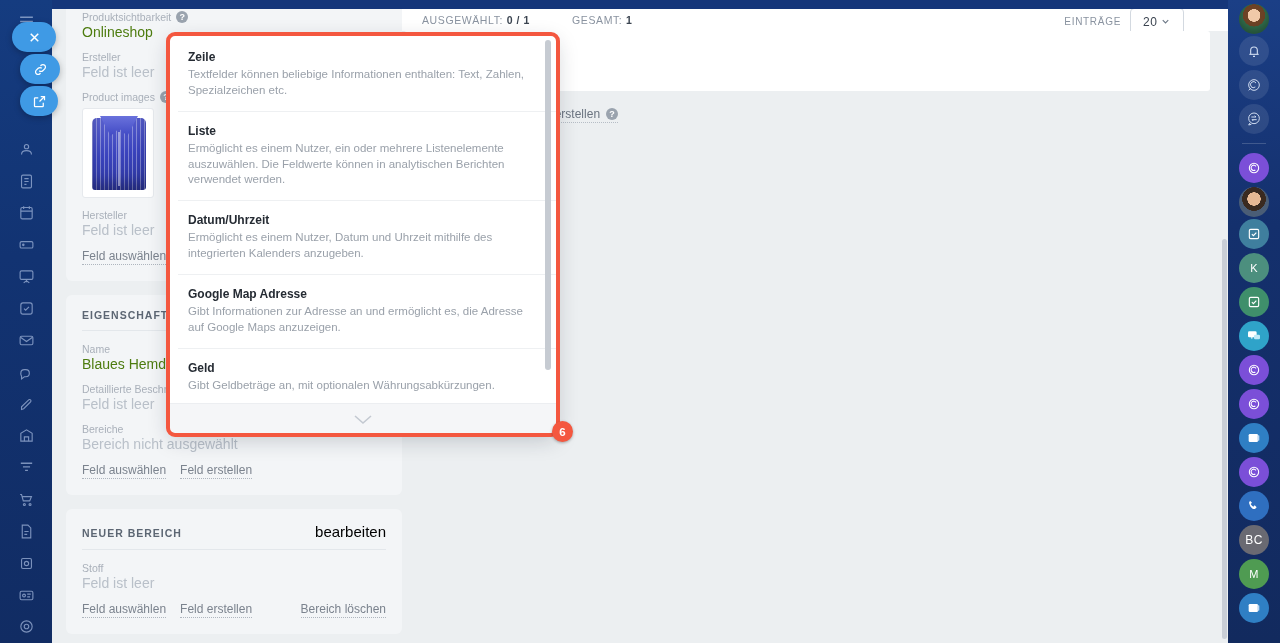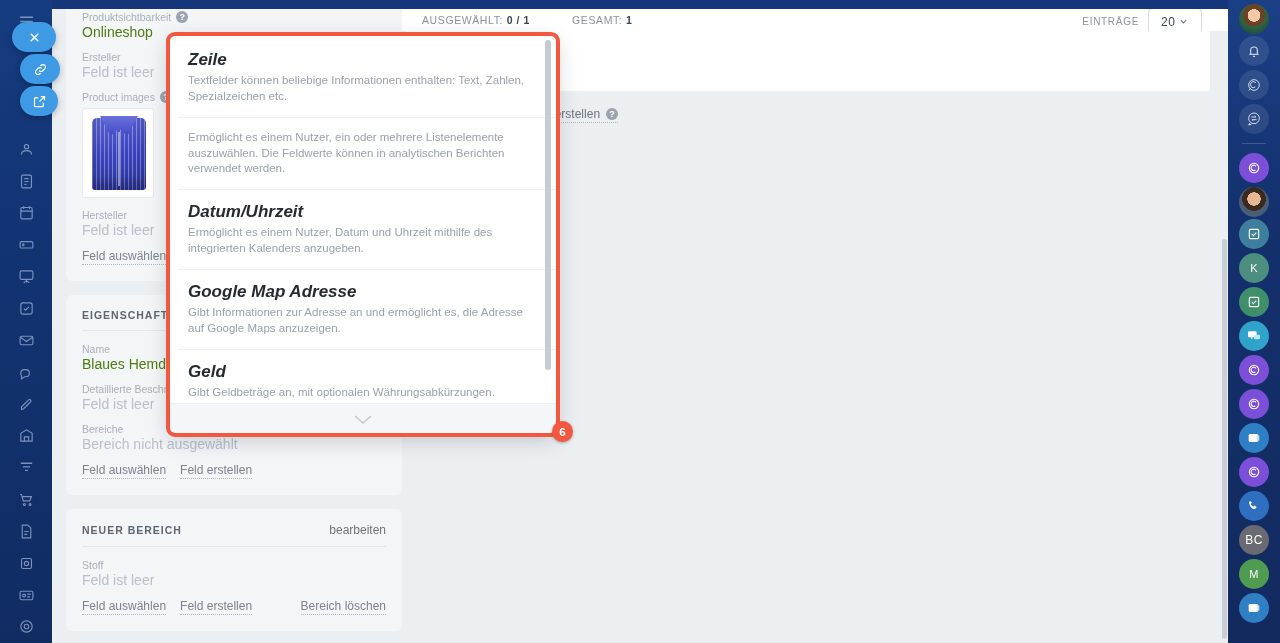--- a/index.html
+++ b/index.html
@@ -78,21 +78,21 @@
   
   .counterbar {
     position: absolute; left: 348px; top: 0px; width: 828px; height: 22px;
     background: #fff; display: flex; align-items: center; padding-left: 22px;
     font-size: 10.5px; color: #8a93a0; letter-spacing: .6px;
   }
   .counterbar .cnt { margin-right: 42px; }
   .counterbar .cnt b { color: #3b4450; font-weight: 700; }
 
   .entriesbox {
-    position: absolute; right: 26px; top: -1px; display: flex; align-items: center; gap: 9px;
+    position: absolute; right: 44px; top: -1px; display: flex; align-items: center; gap: 9px;
     font-size: 10px; color: #8a93a0; letter-spacing: .7px;
   }
   .select-pill {
     width: 54px; height: 27px; border: 1px solid #d3d9e0; border-radius: 4px;
     background: #fff; display: flex; align-items: center; justify-content: space-between;
     padding: 0 12px; font-size: 12px; color: #3b4450;
   }
   .select-pill svg { width: 11px; height: 11px; color: #6c7886; }
 
   
@@ -158,21 +158,21 @@
     font-size: 12px; color: #7b838e; border-bottom: 1px dotted #aeb5be;
     padding-bottom: 1px; display: inline-block;
   }
   .linkrow { display: flex; gap: 14px; align-items: center; margin-top: 6px; }
 
   .sect-head {
     display: flex; justify-content: space-between; align-items: baseline;
     border-bottom: 1px solid #e3e7eb; padding-bottom: 9px; margin-bottom: 12px;
   }
   .sect-title { font-size: 10.5px; font-weight: 700; color: #5c6673; letter-spacing: 1px; }
-  .sect-action { font-size: 12px; color: #737373; }
+  .sect-action { font-size: 15px; color: #000000; }
 
   
   .annot {
     position: absolute; left: 166px; top: 32px; width: 394px; height: 405px;
     border: 4px solid #f4573f; border-radius: 9px; z-index: 40; pointer-events: none;
   }
   .annot-badge {
     position: absolute; left: 552px; top: 421px; width: 21px; height: 21px;
     border-radius: 50%; background: #f4573f; color: #fff; font-size: 11.5px;
     font-weight: 700; display: flex; align-items: center; justify-content: center;
@@ -185,21 +185,21 @@
     background: #fff; border-radius: 5px; z-index: 38;
     box-shadow: 0 6px 22px rgba(20,30,50,.22); overflow: hidden;
     display: flex; flex-direction: column;
   }
   .dd-scrollarea {
     flex: 1 1 auto; position: relative; overflow: hidden;
     padding: 0 0 0 0;
   }
   .dd-item { padding: 12px 24px 12px 10px; border-bottom: 1px solid #eef0f2; }
   .dd-item:first-child { padding-top: 14px; }
-  .dd-title { font-size: 17px; font-weight: 700; color: #252b33; margin-bottom: 3px; font-style: italic; }
+  .dd-title { font-size: 12px; font-weight: 700; color: #252b33; margin-bottom: 3px; }
   .dd-desc { font-size: 11.5px; color: #9aa1aa; line-height: 1.38; }
   .dd-thumb {
     position: absolute; right: 5px; top: 4px; width: 6px; height: 330px;
     background: #c6cbd2; border-radius: 4px;
   }
   .dd-footer {
     flex: 0 0 auto; height: 30px; background: #f5f6f8;
     display: flex; align-items: center; justify-content: center;
     border-top: 1px solid #eceef1;
   }
@@ -448,20 +448,21 @@
 </div>
 
 <div class="dropdown">
   <div class="dd-scrollarea">
     <div class="dd-inner">
       <div class="dd-item">
         <div class="dd-title">Zeile</div>
         <div class="dd-desc">Textfelder können beliebige Informationen enthalten: Text, Zahlen, Spezialzeichen etc.</div>
       </div>
       <div class="dd-item">
+        <div class="dd-title">Liste</div>
         <div class="dd-desc">Ermöglicht es einem Nutzer, ein oder mehrere Listenelemente auszuwählen. Die Feldwerte können in analytischen Berichten verwendet werden.</div>
       </div>
       <div class="dd-item">
         <div class="dd-title">Datum/Uhrzeit</div>
         <div class="dd-desc">Ermöglicht es einem Nutzer, Datum und Uhrzeit mithilfe des integrierten Kalenders anzugeben.</div>
       </div>
       <div class="dd-item">
         <div class="dd-title">Google Map Adresse</div>
         <div class="dd-desc">Gibt Informationen zur Adresse an und ermöglicht es, die Adresse auf Google Maps anzuzeigen.</div>
       </div>

